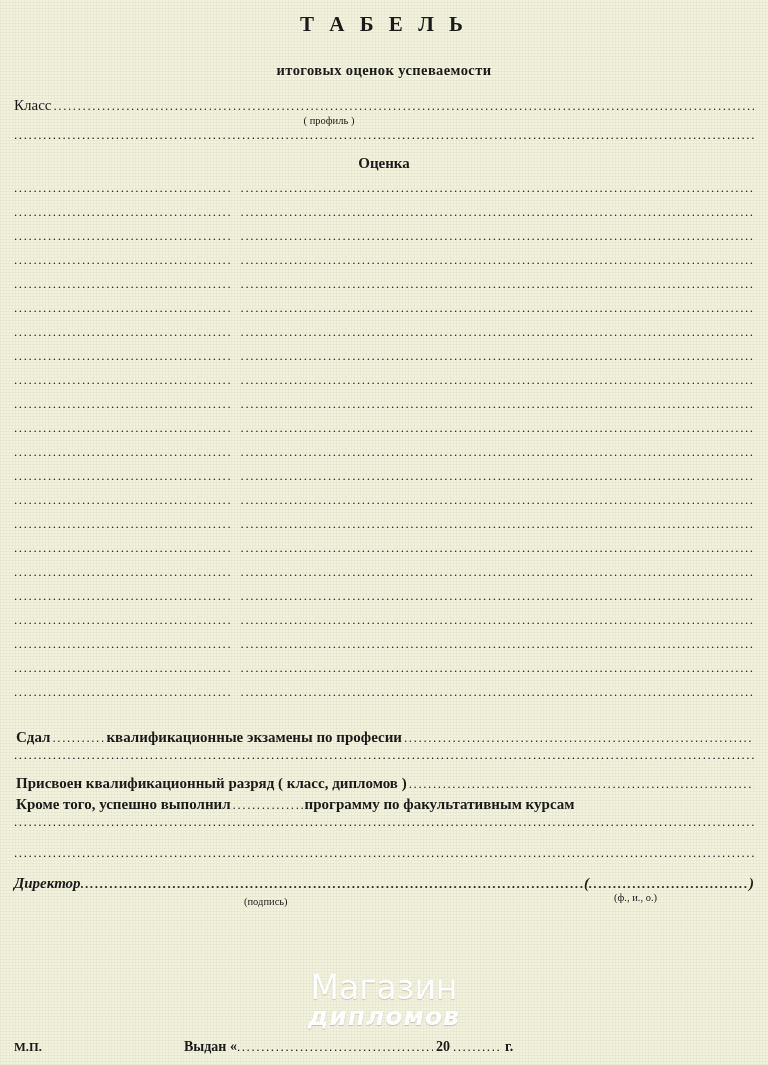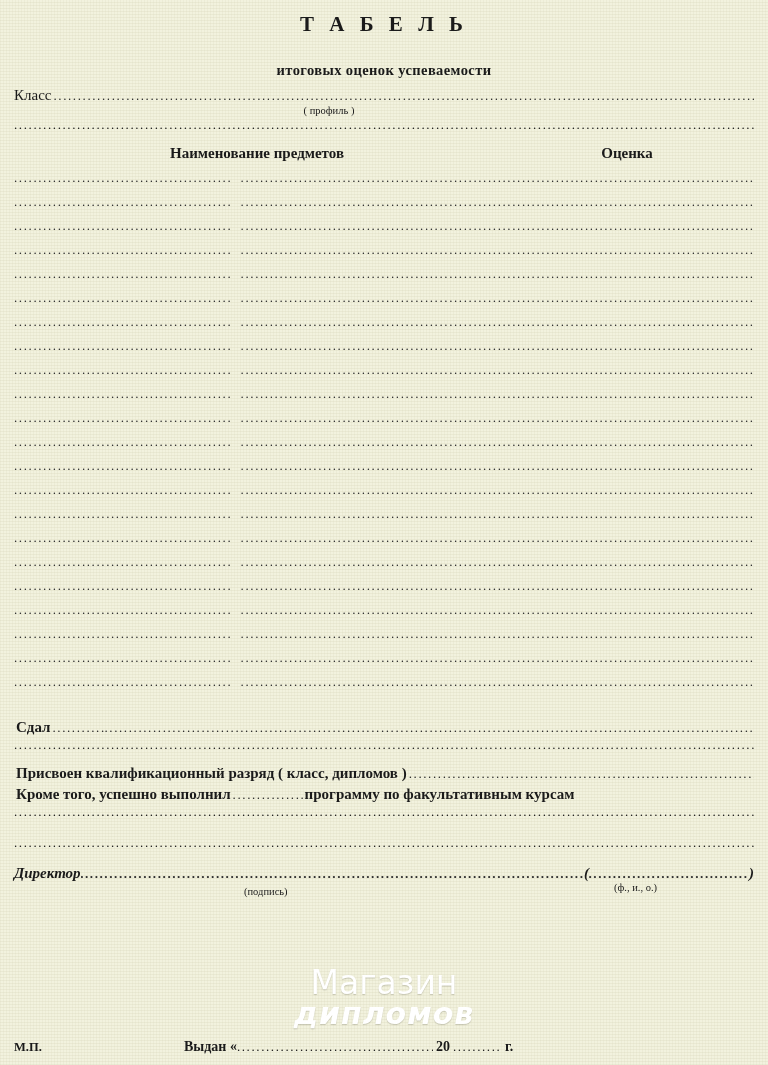--- a/index.html
+++ b/index.html
@@ -41,21 +41,21 @@
     font-weight: bold;
     font-size: 14.5px;
     letter-spacing: 0.4px;
     margin-top: 25px;
   }
 
   .row-class {
     display: flex;
     align-items: flex-end;
     font-size: 15px;
-    margin-top: 8px;
+    margin-top: 18px;
   }
   .row-class .lbl { white-space: nowrap; padding-right: 2px; }
   .dots-fill {
     flex: 1 1 auto;
     overflow: hidden;
     white-space: nowrap;
     letter-spacing: 1.6px;
     font-size: 13px;
     color: #2b2b2b;
     line-height: 1;
@@ -164,21 +164,21 @@
     right: 0;
     bottom: 36px;
     text-align: center;
     font-family: "DejaVu Sans", sans-serif;
     color: #ffffff;
     line-height: 1.0;
     text-shadow: 0 1px 1px rgba(120,120,100,0.35);
     pointer-events: none;
   }
   .wm1 { font-size: 33px; font-weight: normal; }
-  .wm2 { font-size: 30px; font-weight: bold; font-style: italic; letter-spacing: 1px; }
+  .wm2 { font-size: 25px; font-weight: bold; font-style: italic; letter-spacing: 1px; }
 
   
   .footer {
     position: absolute;
     left: 14px;
     right: 14px;
     bottom: 10px;
     display: flex;
     align-items: flex-end;
     font-size: 14px;
@@ -218,21 +218,20 @@
     <div class="subtitle">итоговых оценок успеваемости</div>
 
     <div class="row-class">
       <span class="lbl">Класс</span>
       <span class="dots-fill">...................................................................................................................................................................................................................................</span>
     </div>
     <div class="profile-caption">( профиль )</div>
     <div class="line-full">...................................................................................................................................................................................................................................</div>
 
     <div class="table-head">
-      <div class="th-subject">Наименование предметов</div>
       <div class="th-mark">Оценка</div>
     </div>
 
     <div class="grid" id="subjects-grid">
         <div class="grid-row">
           <div class="cell-dots cell-subject">...................................................................................................................................................................................................................................</div>
           <div class="cell-spacer"></div>
           <div class="cell-dots cell-mark">...................................................................................................................................................................................................................................</div>
         </div>
         <div class="grid-row">
@@ -339,20 +338,21 @@
           <div class="cell-dots cell-subject">...................................................................................................................................................................................................................................</div>
           <div class="cell-spacer"></div>
           <div class="cell-dots cell-mark">...................................................................................................................................................................................................................................</div>
         </div>
       </div>
 
     <div class="block sdal">
       <div class="inline-row">
         <span class="seg bold">Сдал</span>
         <span class="dots-seg w-small">...................................................................................................................................................................................................................................</span>
+        <span class="seg bold">квалификационные экзамены по професии</span>
         <span class="dots-seg">...................................................................................................................................................................................................................................</span>
       </div>
       <div class="line-full">...................................................................................................................................................................................................................................</div>
     </div>
 
     <div class="block" style="margin-top:14px;">
       <div class="inline-row">
         <span class="seg bold">Присвоен  квалификационный  разряд ( класс, дипломов )</span>
         <span class="dots-seg">...................................................................................................................................................................................................................................</span>
       </div>

